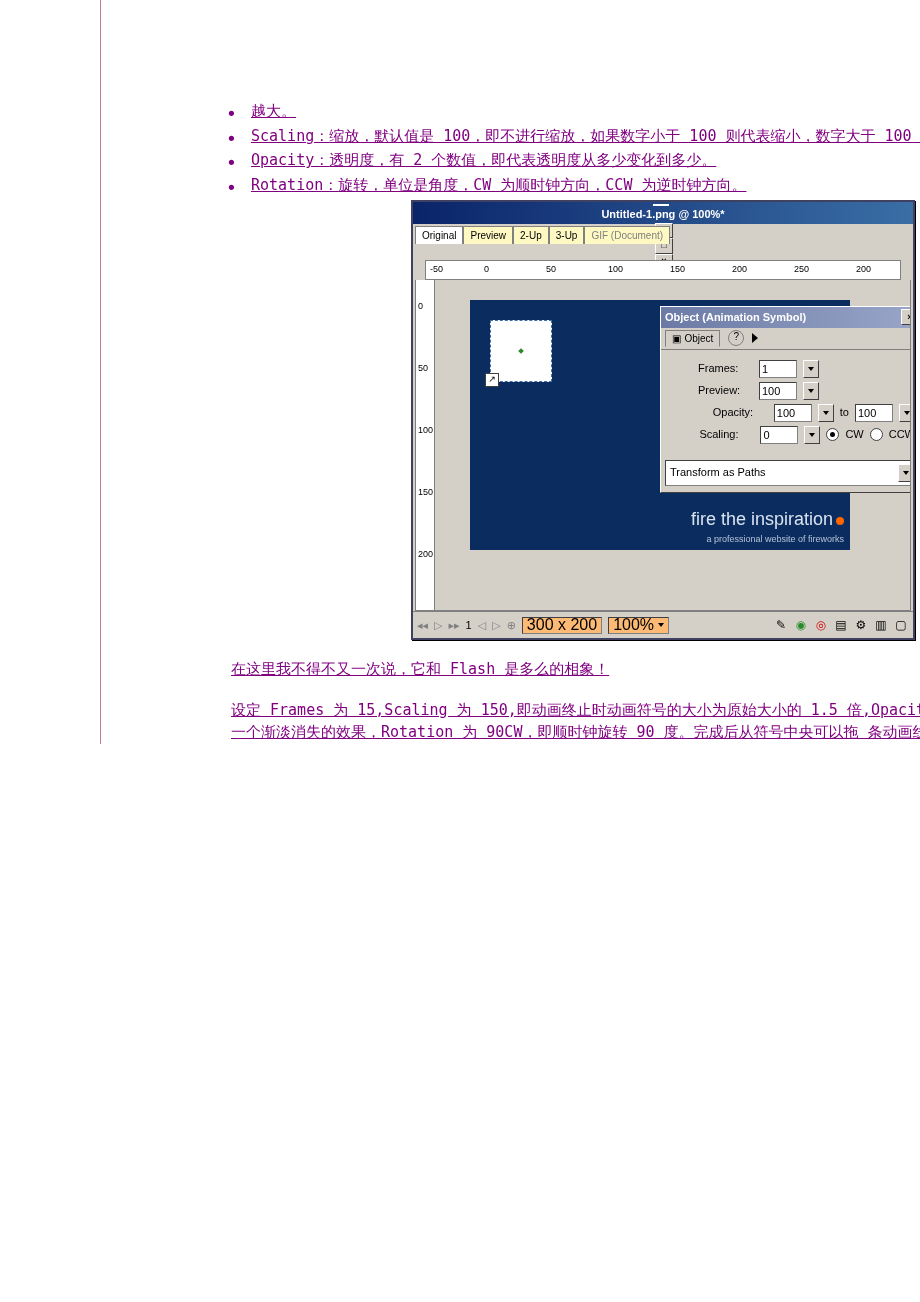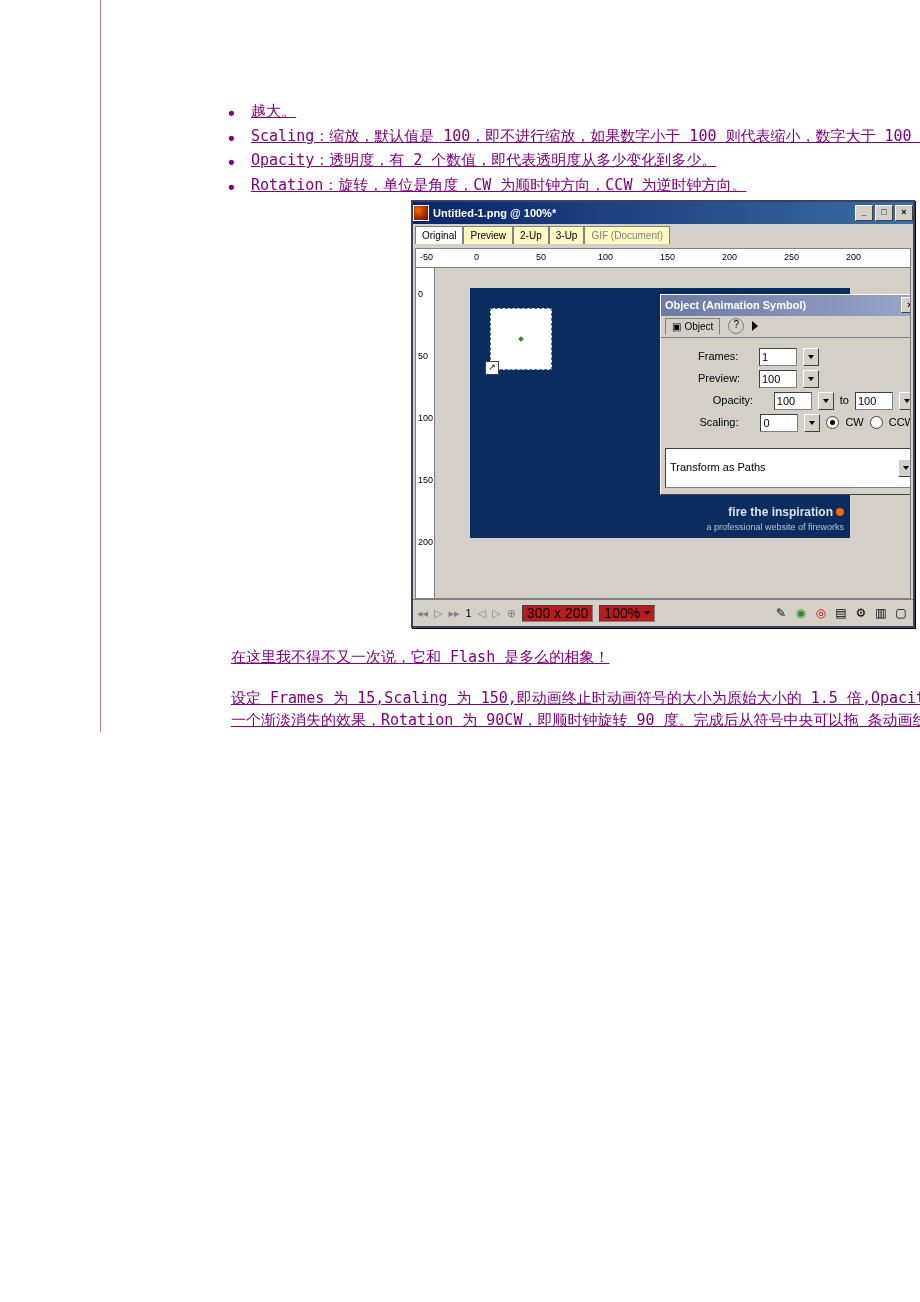--- a/index.html
+++ b/index.html
@@ -44,44 +44,45 @@
     box-shadow:1px 1px 0 #000;
   }
   .titlebar{
     background:linear-gradient(90deg,#0a246a,#3a6ea5);
     color:#fff;
     font-weight:bold;
     padding:2px 0;
     display:flex;
     align-items:center;
     height:18px;
+    flex-direction:column;
   }
   .titlebar .doc-icon{
     width:14px;height:14px;border:1px solid #fff;margin-right:4px;
     background:radial-gradient(circle at 30% 30%,#f60,#600);
   }
   .titlebar .spacer{flex:1;}
   .winbtn{
     width:16px;height:14px;background:#d4d0c8;border:1px solid #fff;
     border-right-color:#404040;border-bottom-color:#404040;
     margin-left:2px;display:flex;align-items:center;justify-content:center;
     font-family:Arial;font-size:9px;font-weight:bold;color:#000;
   }
   .tabs{
-    display:flex;gap:0;padding:2px 2px 4px 2px;background:#d4d0c8;
+    display:flex;gap:0;padding:2px 2px 16px 2px;background:#d4d0c8;
   }
   .tab{
     padding:1px 6px;border:1px solid #808080;background:#fef9c3;
     border-bottom:none;font-size:10px;
   }
   .tab.active{background:#fff;}
   .tab.dis{color:#808080;}
   .ruler-h{
     height:18px;background:#fff;border:1px solid #808080;
-    margin:0 2px;position:relative;font-size:9px;overflow:hidden;
+    margin:0 12px;position:relative;font-size:9px;overflow:hidden;
   }
   .ruler-h span{position:absolute;top:2px;}
   .workrow{display:flex;margin:0 2px;}
   .ruler-v{
     width:18px;height:330px;background:#fff;border:1px solid #808080;
     border-top:none;position:relative;font-size:9px;
   }
   .ruler-v span{position:absolute;left:2px;}
   .canvas-area{
     flex:1;height:330px;background:#d4d0c8;border:1px solid #808080;
@@ -94,21 +95,21 @@
   .sym{
     position:absolute;left:20px;top:20px;width:60px;height:60px;
     background:#fff;border:1px dashed #3a6ea5;
   }
   .sym .dot{position:absolute;left:50%;top:50%;width:4px;height:4px;background:#2a8a2a;transform:translate(-50%,-50%) rotate(45deg);}
   .sym .arrow{position:absolute;left:-6px;bottom:-6px;width:12px;height:12px;background:#fff;border:1px solid #404040;font-size:9px;text-align:center;line-height:10px;}
   .branding{
     position:absolute;right:6px;bottom:4px;text-align:right;color:#d9e3f0;
     font-family:Arial;font-size:11px;
   }
-  .branding .t1{font-weight:bold;font-size:12px;}
+  .branding .t1{font-weight:normal;font-size:18px;}
   .branding .t2{font-size:9px;opacity:.8;}
   .dot-orange{display:inline-block;width:8px;height:8px;border-radius:50%;background:#f60;margin-left:3px;}
   
   .panel{
     position:absolute;left:225px;top:26px;width:262px;
     background:#d4d0c8;border:1px solid #fff;
     border-right-color:#404040;border-bottom-color:#404040;
   }
   .panel-title{
     background:linear-gradient(90deg,#6b7aa5,#9aa6c9);
@@ -137,32 +138,32 @@
     width:14px;height:16px;background:#d4d0c8;border:1px solid #fff;
     border-right-color:#404040;border-bottom-color:#404040;
     display:flex;align-items:center;justify-content:center;
   }
   .dtri{width:0;height:0;border-left:3px solid transparent;border-right:3px solid transparent;border-top:4px solid #000;}
   .radio{width:11px;height:11px;border:1px solid #404040;border-radius:50%;background:#fff;display:inline-flex;align-items:center;justify-content:center;}
   .radio.sel::after{content:"";width:5px;height:5px;border-radius:50%;background:#000;}
   .transform-row{
     margin:6px 4px;border:1px solid #808080;
     border-top-color:#404040;border-left-color:#404040;
-    background:#fff;display:flex;align-items:center;padding:10px 4px;height:18px;
+    background:#fff;display:flex;align-items:center;padding:3px 4px;height:18px;
   }
   
   .status{
     display:flex;align-items:center;gap:6px;padding:2px 4px;
     border-top:1px solid #808080;height:22px;
   }
   .sbtn{color:#808080;font-size:11px;}
   .status .field{
-    background:#b91c1c;border:1px solid #808080;
+    background:#fdba74;border:1px solid #808080;
     border-top-color:#404040;border-left-color:#404040;
-    padding:0 4px;height:15px;display:flex;align-items:center;font-size:14px;
+    padding:0 4px;height:15px;display:flex;align-items:center;font-size:16px;
   }
   .tool-icons{display:flex;gap:4px;margin-left:auto;}
   .ticon{width:16px;height:16px;display:flex;align-items:center;justify-content:center;font-size:12px;}
 </style>
 </head>
 <body>
 
 <div class="page">
 
   <ul class="bullets">

